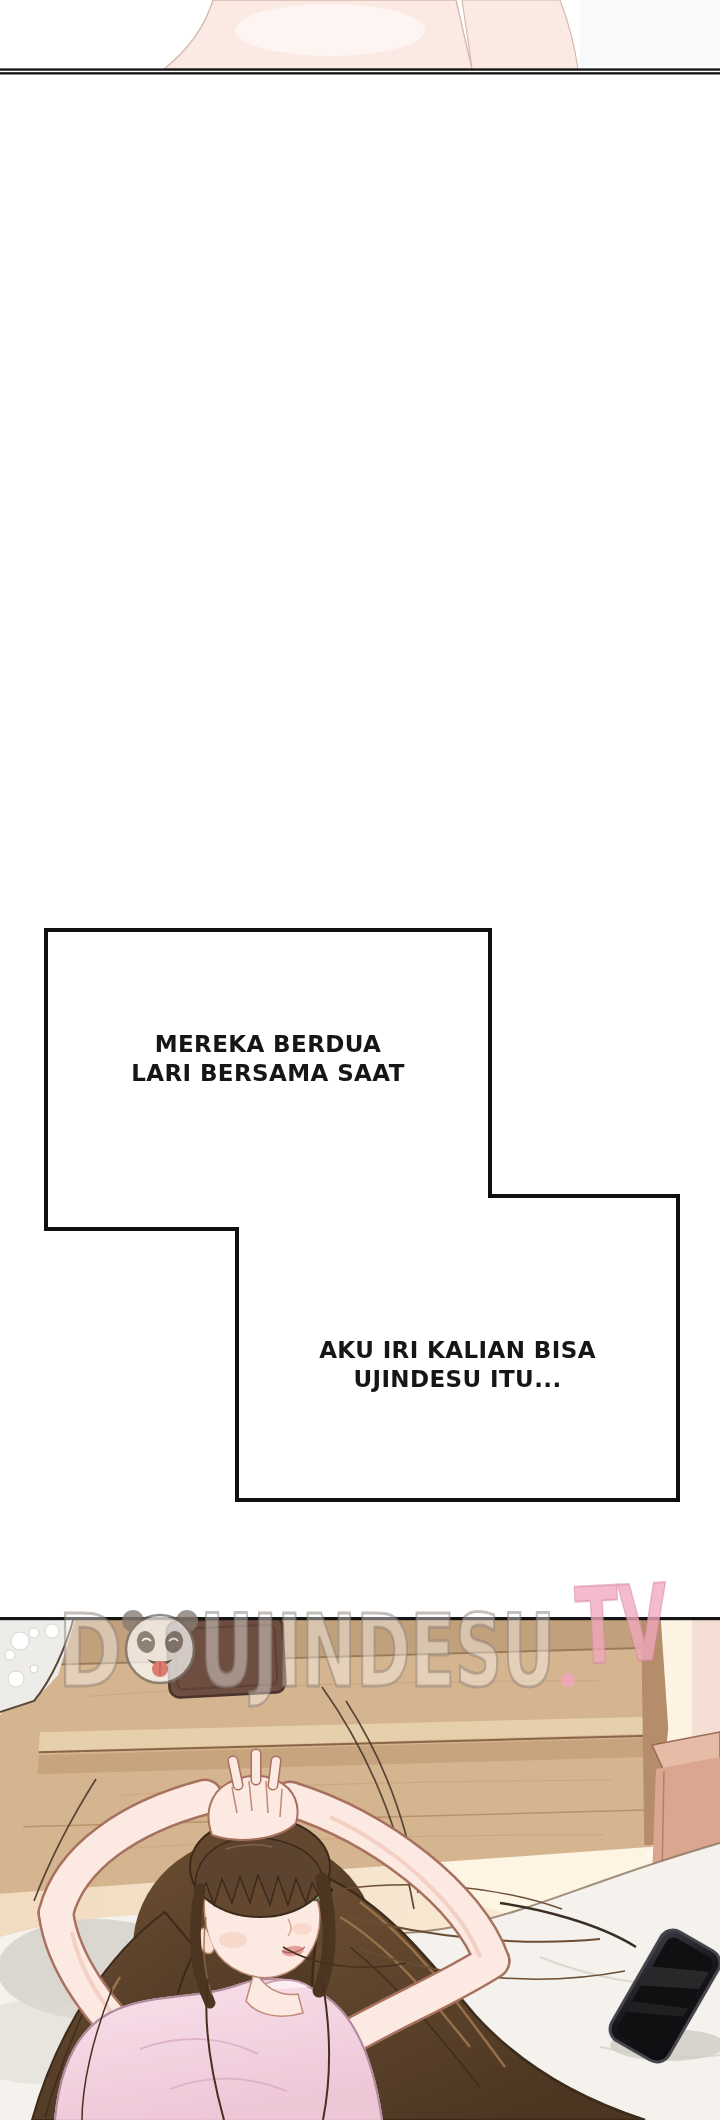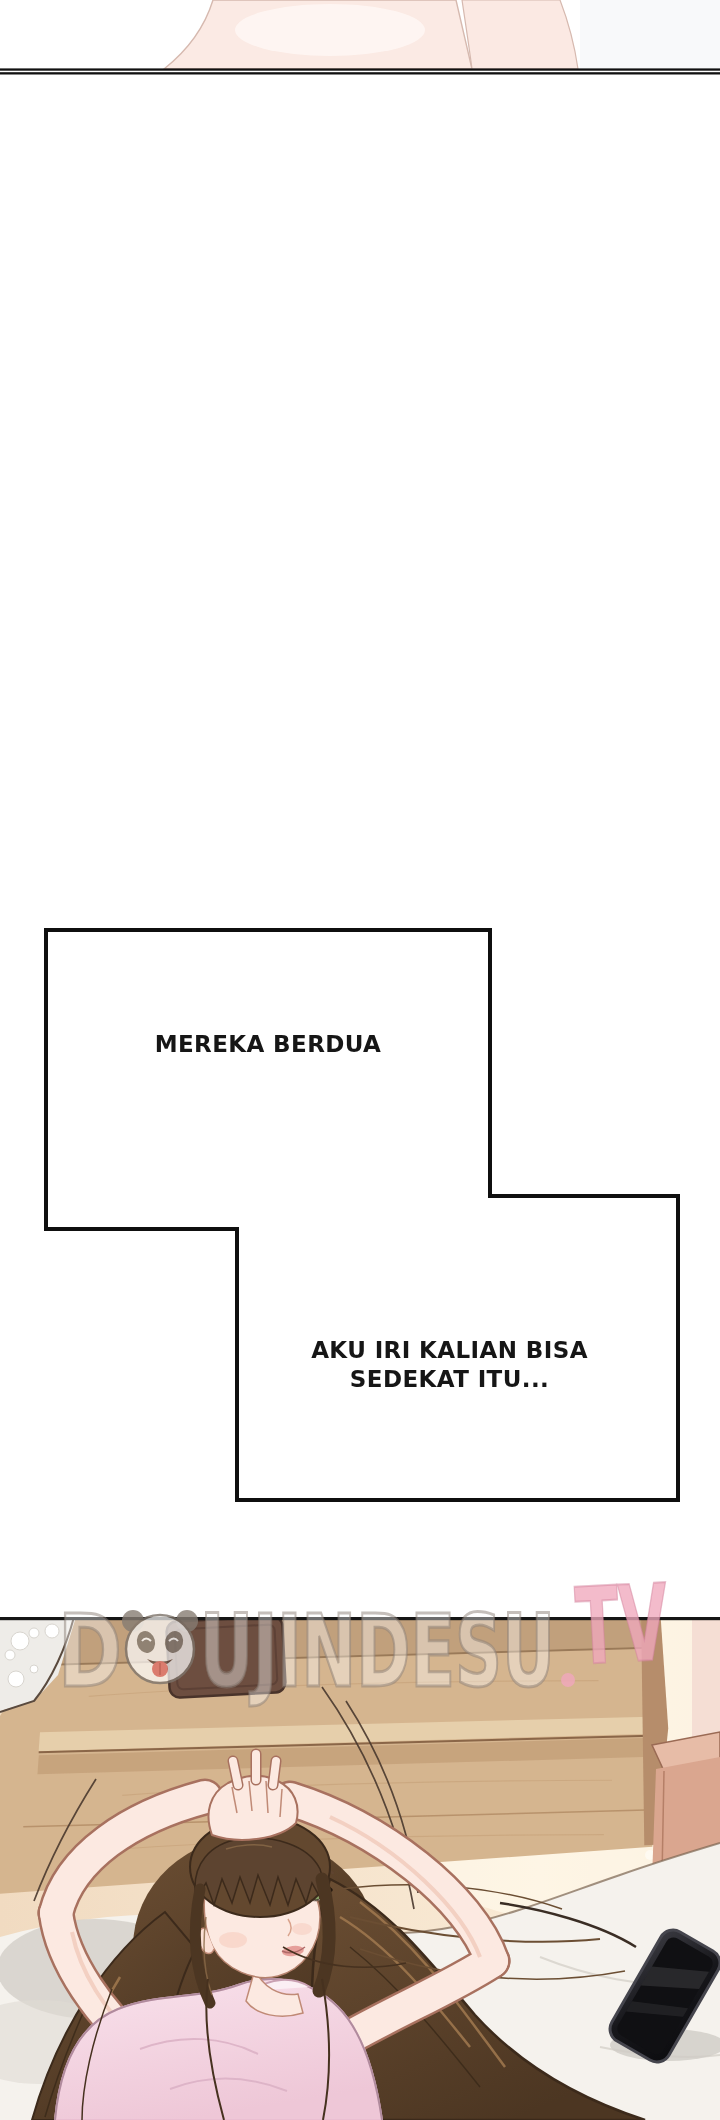--- a/index.html
+++ b/index.html
@@ -4,21 +4,21 @@
 <style>
   html,body{margin:0;padding:0;background:#fff;}
   .page{position:relative;width:720px;height:2120px;background:#fff;overflow:hidden;
         font-family:"DejaVu Sans","Liberation Sans",sans-serif;}
   .abs{position:absolute;}
   .prev-panel{top:0;left:0;width:720px;height:76px;}
   .bubble-svg{top:920px;left:30px;}
   .bubble-text{color:#161616;font-weight:700;font-size:23px;line-height:28.5px;
                text-align:center;letter-spacing:.4px;}
   .bt1{top:1030px;left:46px;width:444px;}
-  .bt2{top:1336px;left:229px;width:441px;}
+  .bt2{top:1336px;left:237px;width:441px;}
   .watermark{top:1556px;left:0;pointer-events:none;z-index:6;}
   .main-panel{top:1617px;left:0;width:720px;height:503px;z-index:2;}
 </style>
 </head>
 <body>
 
 <div class="page">
 
   <svg class="abs prev-panel" width="720" height="76" viewBox="0 0 720 76">
     <defs>
@@ -37,25 +37,26 @@
       <rect x="0" y="72.2" width="720" height="2.3" fill="#111"></rect>
     </g>
   </svg>
 
   <svg class="abs bubble-svg" width="660" height="600" viewBox="0 0 660 600">
     <polygon points="16,10 460,10 460,276 648,276 648,580 207,580 207,309 16,309" fill="#ffffff" stroke="#0f0f0f" stroke-width="4" stroke-linejoin="miter"></polygon>
   </svg>
 
   <div class="abs bubble-text bt1">
     <div>MEREKA BERDUA</div>
+    <div>LARI BERSAMA SAAT</div>
   </div>
 
   <div class="abs bubble-text bt2">
     <div>AKU IRI KALIAN BISA</div>
-    <div>SEDEKAT ITU...</div>
+    <div>UJINDESU ITU...</div>
   </div>
 
   <svg class="abs main-panel" width="720" height="503" viewBox="0 0 720 503">
     <defs>
       <linearGradient id="gWall" x1="0" y1="0" x2="1" y2="0">
         <stop offset="0" stop-color="#f1dbc1"></stop>
           <stop offset="0.75" stop-color="#f9ead5"></stop>
           <stop offset="1" stop-color="#f6e3cd"></stop>
       </linearGradient>
       <linearGradient id="gHair" x1="0" y1="0" x2="0.6" y2="1">

